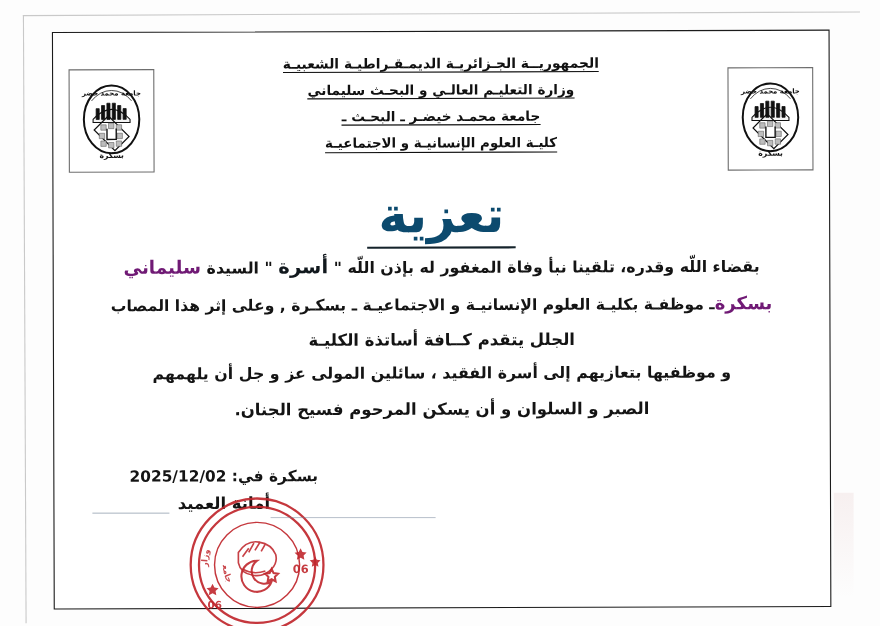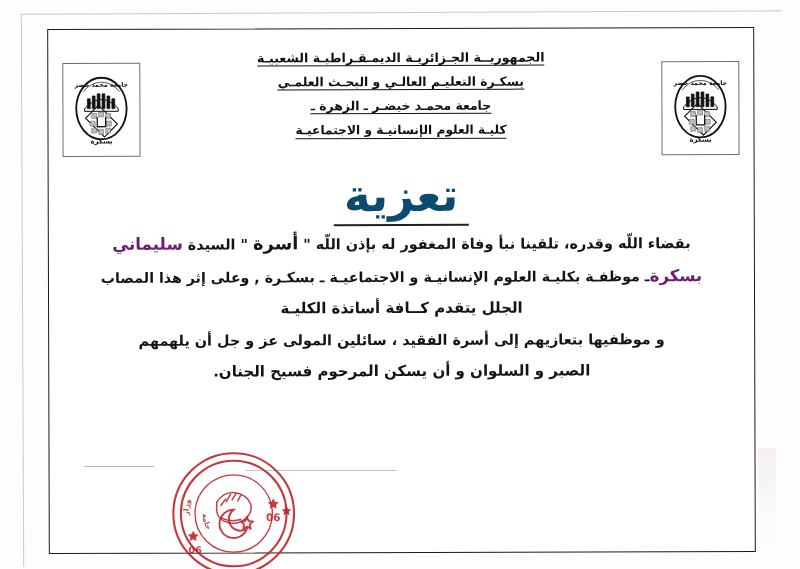--- a/index.html
+++ b/index.html
@@ -301,41 +301,47 @@
               <rect x="46" y="88" width="7" height="7"></rect>
               <rect x="56" y="86" width="7" height="7"></rect>
             </g>
             <path d="M44 70 L44 84 L56 84 L56 70" fill="none" stroke="#111" stroke-width="1.8"></path>
             <text x="50" y="108" text-anchor="middle" font-family="DejaVu Sans, sans-serif" font-size="10" font-weight="700" fill="#111">بسكرة</text>
           </svg>
         </div>
 
         <div class="ministry-block">
           <div class="ministry-row"><span class="ministry-line l1">الجمهوريــة الجـزائريـة الديمـقـراطيـة الشعبيـة</span></div>
-          <div class="ministry-row"><span class="ministry-line l2">بسكـرة التعليـم العالـي و البحـث العلمـي</span></div>
-          <div class="ministry-row"><span class="ministry-line l3">جامعة محمـد خيضـر ـ الزهرة ـ</span></div>
+          <div class="ministry-row"><span class="ministry-line l2">وزارة التعليـم العالـي و البحـث سليماني</span></div>
+          <div class="ministry-row"><span class="ministry-line l3">جامعة محمـد خيضـر ـ البحـث ـ</span></div>
           <div class="ministry-row"><span class="ministry-line l4">كليـة العلوم الإنسانيـة و الاجتماعيـة</span></div>
         </div>
       </div>
 
       <div class="title-wrap">
         <span class="doc-title">تعزية</span>
       </div>
 
       <div class="body-wrap">
 
         <div class="body-line l1"><span>بقضاء اللّه وقدره، تلقينا نبأ وفاة المغفور له بإذن اللّه " </span><span class="emph-bold">أسرة</span><span> " السيدة  </span><span class="emph-name">سليماني</span></div>
 
         <div class="body-line l2"><span class="emph-name">بسكرة</span><span>ـ موظفـة بكليـة العلوم الإنسانيـة و الاجتماعيـة ـ بسكـرة , وعلى إثر هذا المصاب</span></div>
 
         <div class="body-line l3">الجلل يتقدم كــافة أساتذة الكليـة</div>
         <div class="body-line l4">و موظفيها بتعازيهم إلى أسرة الفقيد ، سائلين المولى عز و جل أن يلهمهم</div>
         <div class="body-line l5">الصبر و السلوان و أن يسكن المرحوم فسيح الجنان.</div>
       </div>
 
+      <div class="sig-wrap">
+        <div class="sig-place-date"><span>بسكرة في:</span>
+          <span class="sig-date-num">2025/12/02</span>
+        </div>
+        <div class="sig-title">أمانة العميد</div>
+      </div>
 
       <div class="stamp">
         <svg viewBox="0 0 140 140">
           <g fill="none" stroke="#c0272d" stroke-width="2.2" opacity="0.92">
             <circle cx="70" cy="70" r="64"></circle>
             <circle cx="70" cy="70" r="56"></circle>
             <circle cx="70" cy="70" r="41" stroke-width="1.4"></circle>
           </g>
           <g fill="#c0272d" opacity="0.9">
             <path d="M126 62 l3.2 6.6 7.2 1 -5.2 5.1 1.2 7.2 -6.4 -3.4 -6.4 3.4 1.2 -7.2 -5.2 -5.1 7.2 -1 z" transform="scale(0.5) translate(126 62)"></path>

